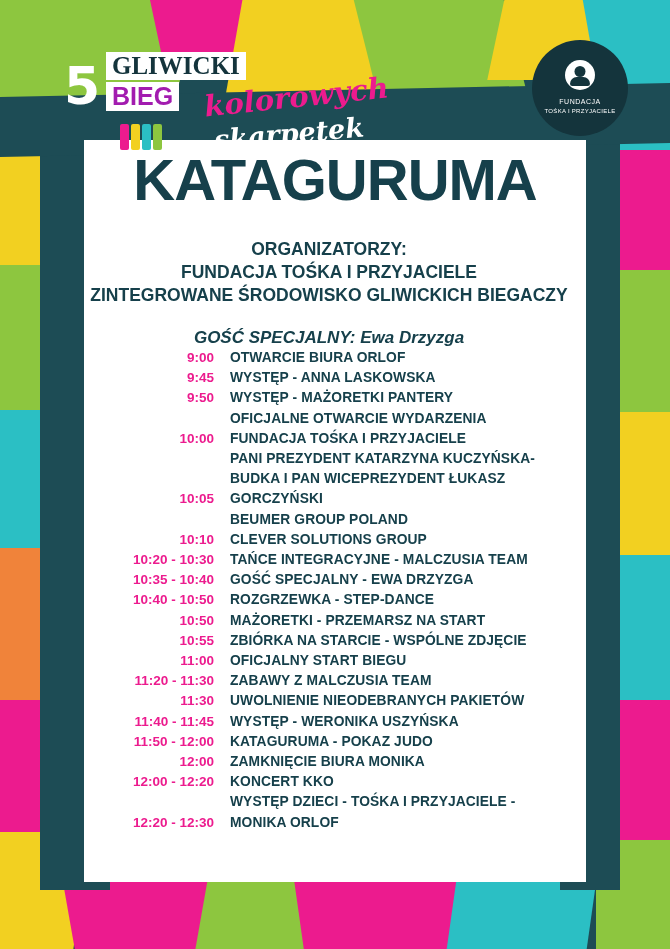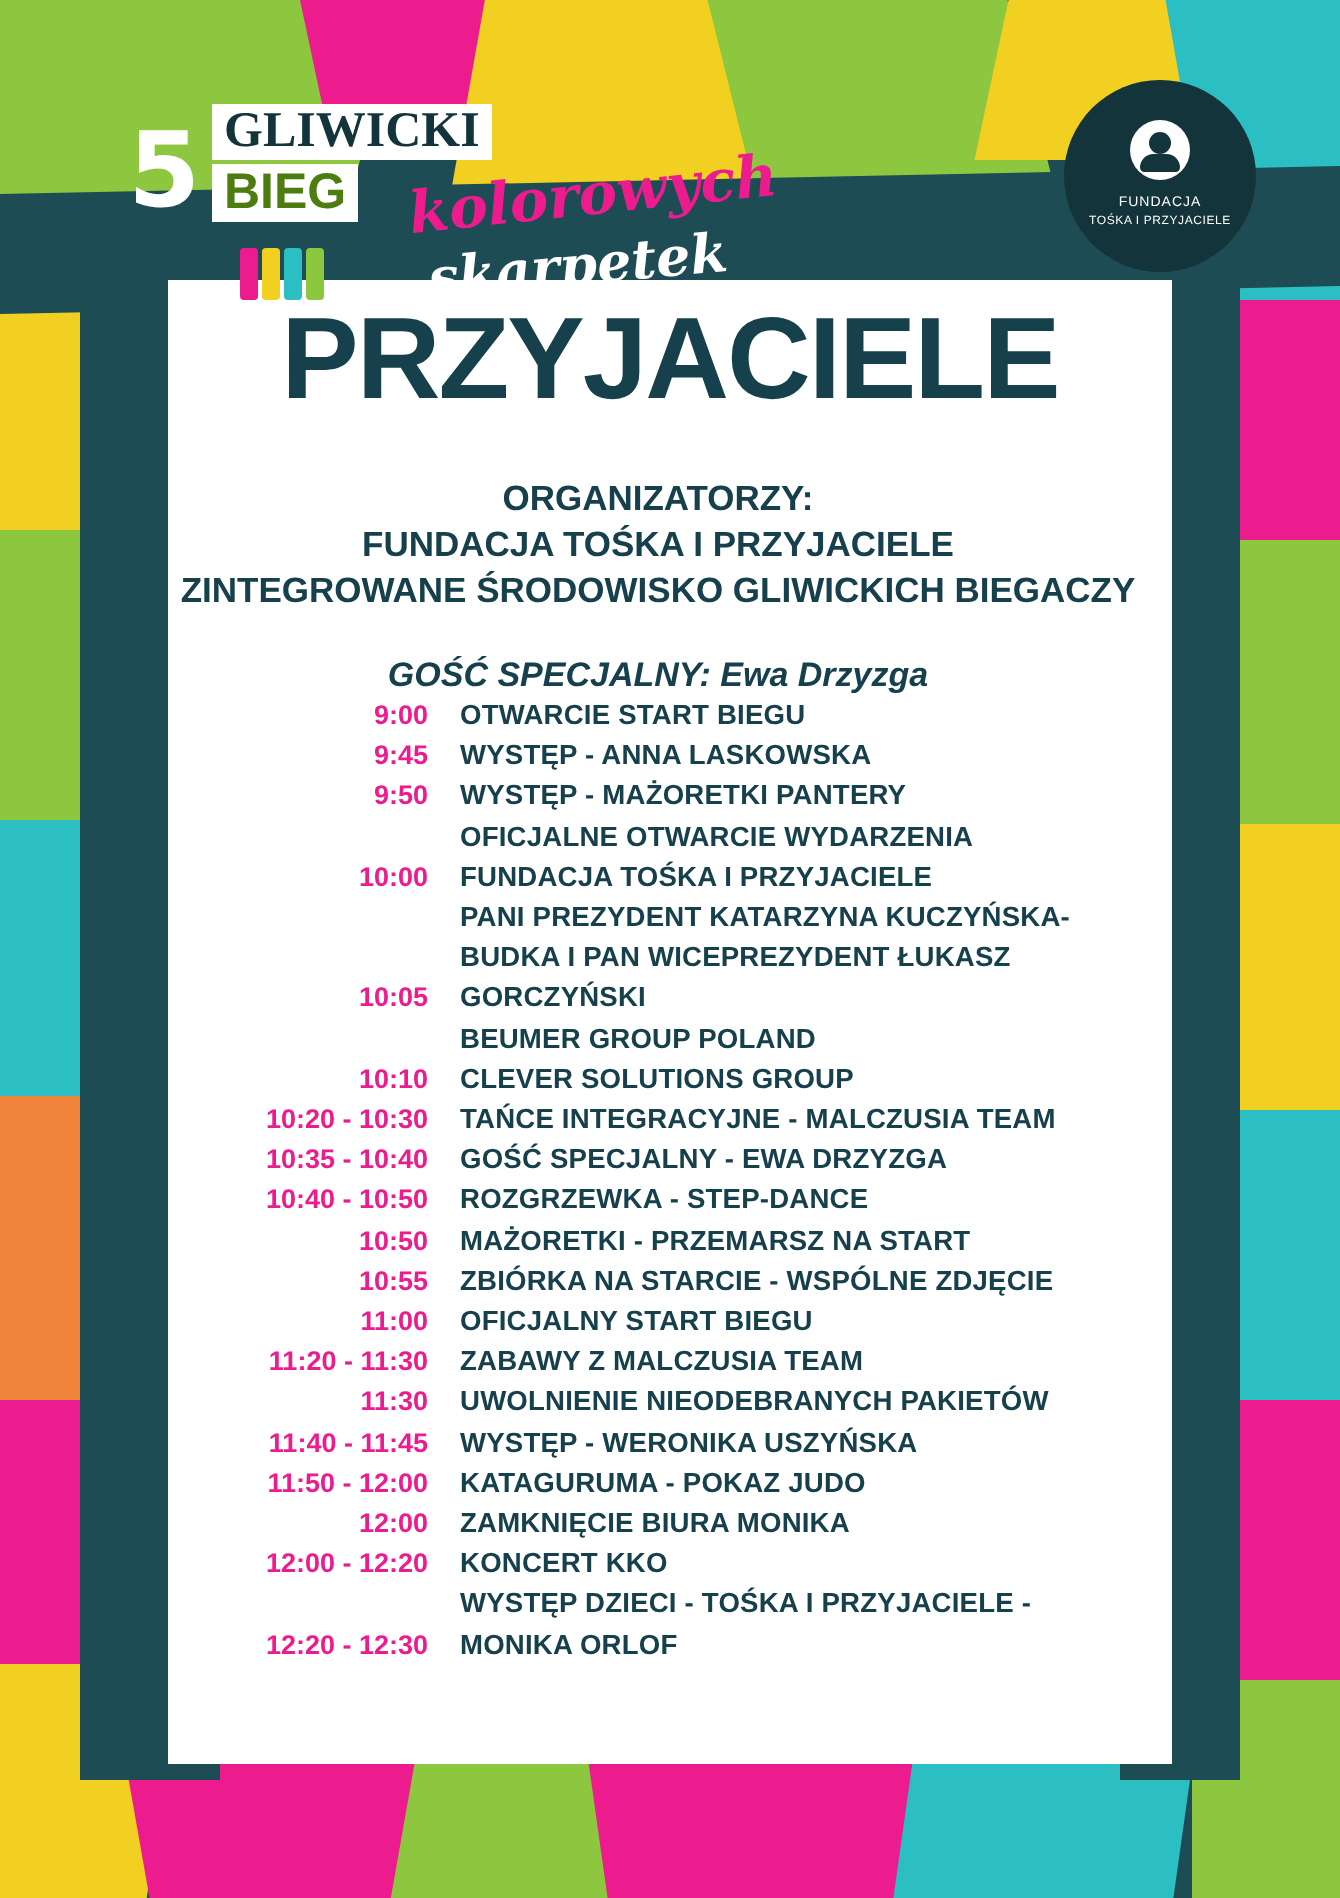--- a/index.html
+++ b/index.html
@@ -40,21 +40,21 @@
   }
   .logo .gliwicki{
     position:absolute;left:52px;top:16px;
     background:#ffffff;color:#14343c;
     font-size:25px;font-weight:bold;
     padding:0 6px;letter-spacing:0px;
     font-family:Liberation Serif, serif;
   }
   .logo .bieg{
     position:absolute;left:52px;top:46px;
-    background:#ffffff;color:#4d7c0f;
+    background:#ffffff;color:#a21caf;
     font-size:25px;font-weight:bold;
     padding:0 6px;
   }
   .logo .kolorowych{
     position:absolute;left:150px;top:44px;
     color:#ec1b8e;font-size:29px;font-weight:bold;
     font-style:italic;
     font-family:"DejaVu Serif", serif;
     transform:rotate(-6deg);
   }
@@ -184,34 +184,34 @@
       <span style="left:33px;background:#8dc63f;"></span>
     </div>
   </div>
 
   <div class="badge">
     <div class="mark"></div>
     <div class="b1">FUNDACJA</div>
     <div class="b2">TOŚKA I PRZYJACIELE</div>
   </div>
 
-  <div class="title">PRZYJACIELE</div>
+  <div class="title">KATAGURUMA</div>
 
   <div class="org">
     <div>ORGANIZATORZY:</div>
     <div>FUNDACJA TOŚKA I PRZYJACIELE</div>
     <div>ZINTEGROWANE ŚRODOWISKO GLIWICKICH BIEGACZY</div>
     <div class="special">GOŚĆ SPECJALNY: Ewa Drzyzga</div>
   </div>
 
   <div class="schedule" id="schedule">
       <div class="row">
         <div class="time">9:00</div>
         <div class="desc">
-          <span>OTWARCIE START BIEGU</span>
+          <span>OTWARCIE BIURA ORLOF</span>
         </div>
       </div>
       <div class="row">
         <div class="time">9:45</div>
         <div class="desc">
           <span>WYSTĘP - ANNA LASKOWSKA</span>
         </div>
       </div>
       <div class="row">
         <div class="time">9:50</div>

